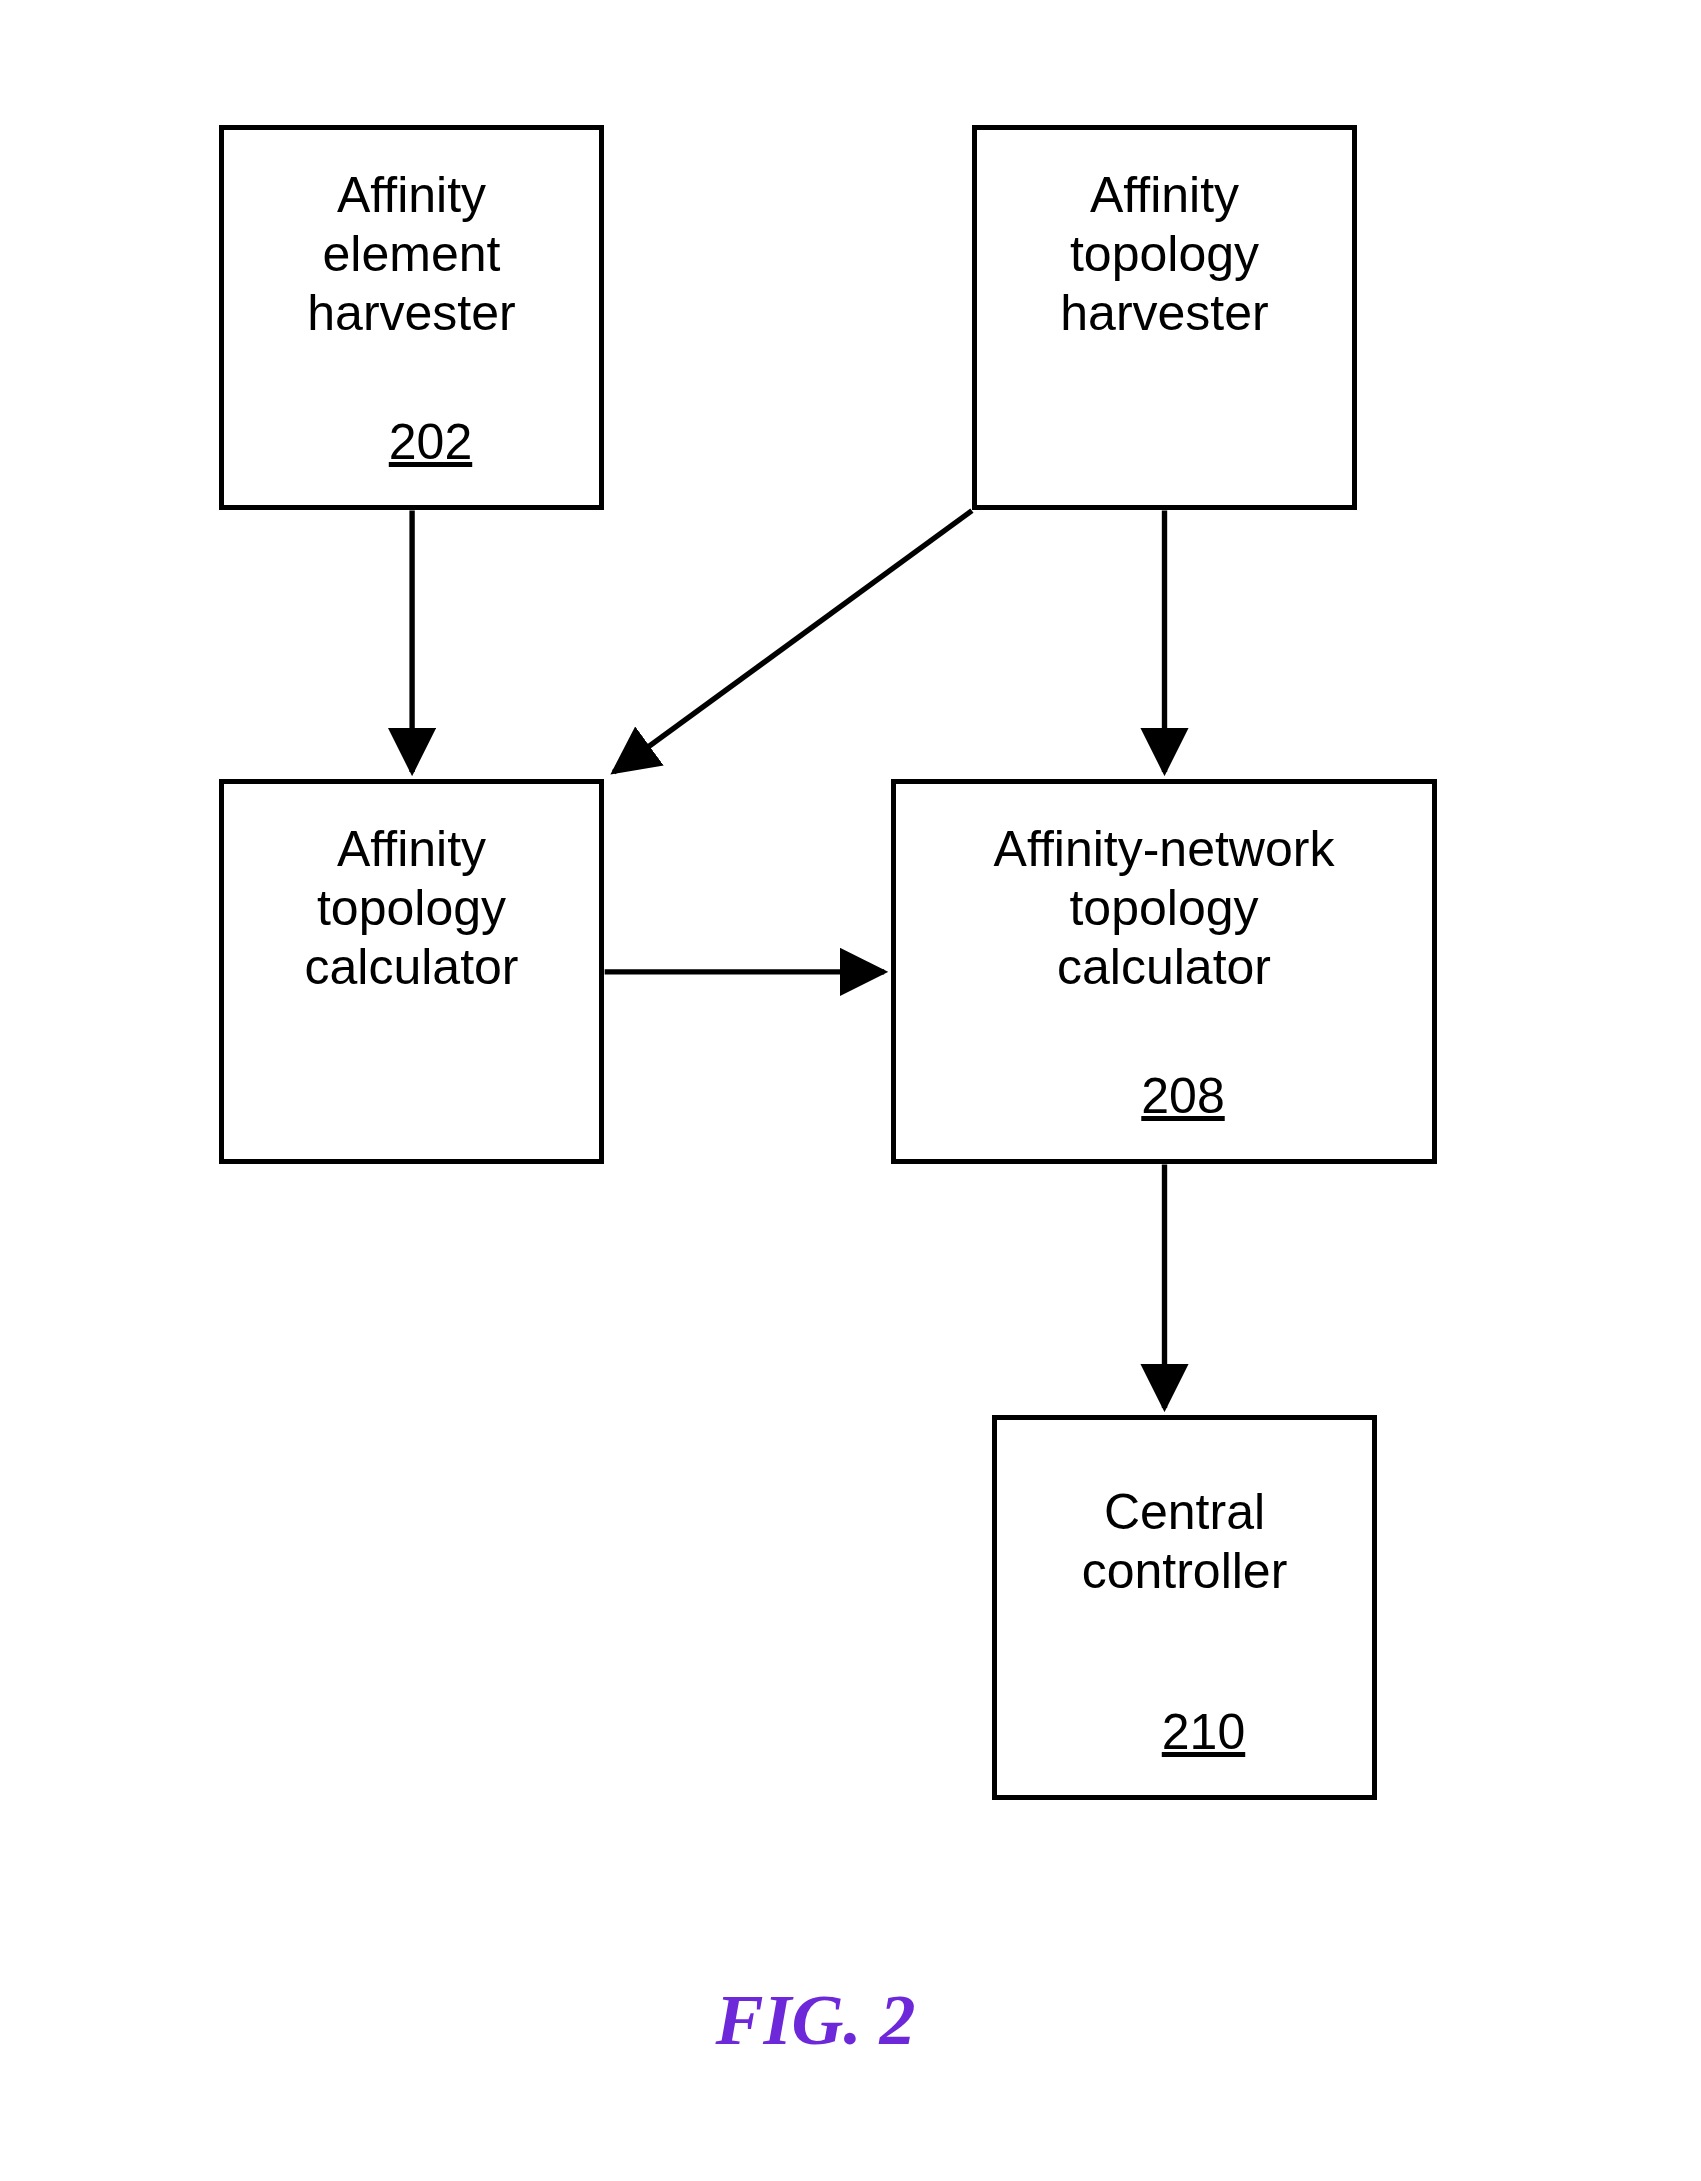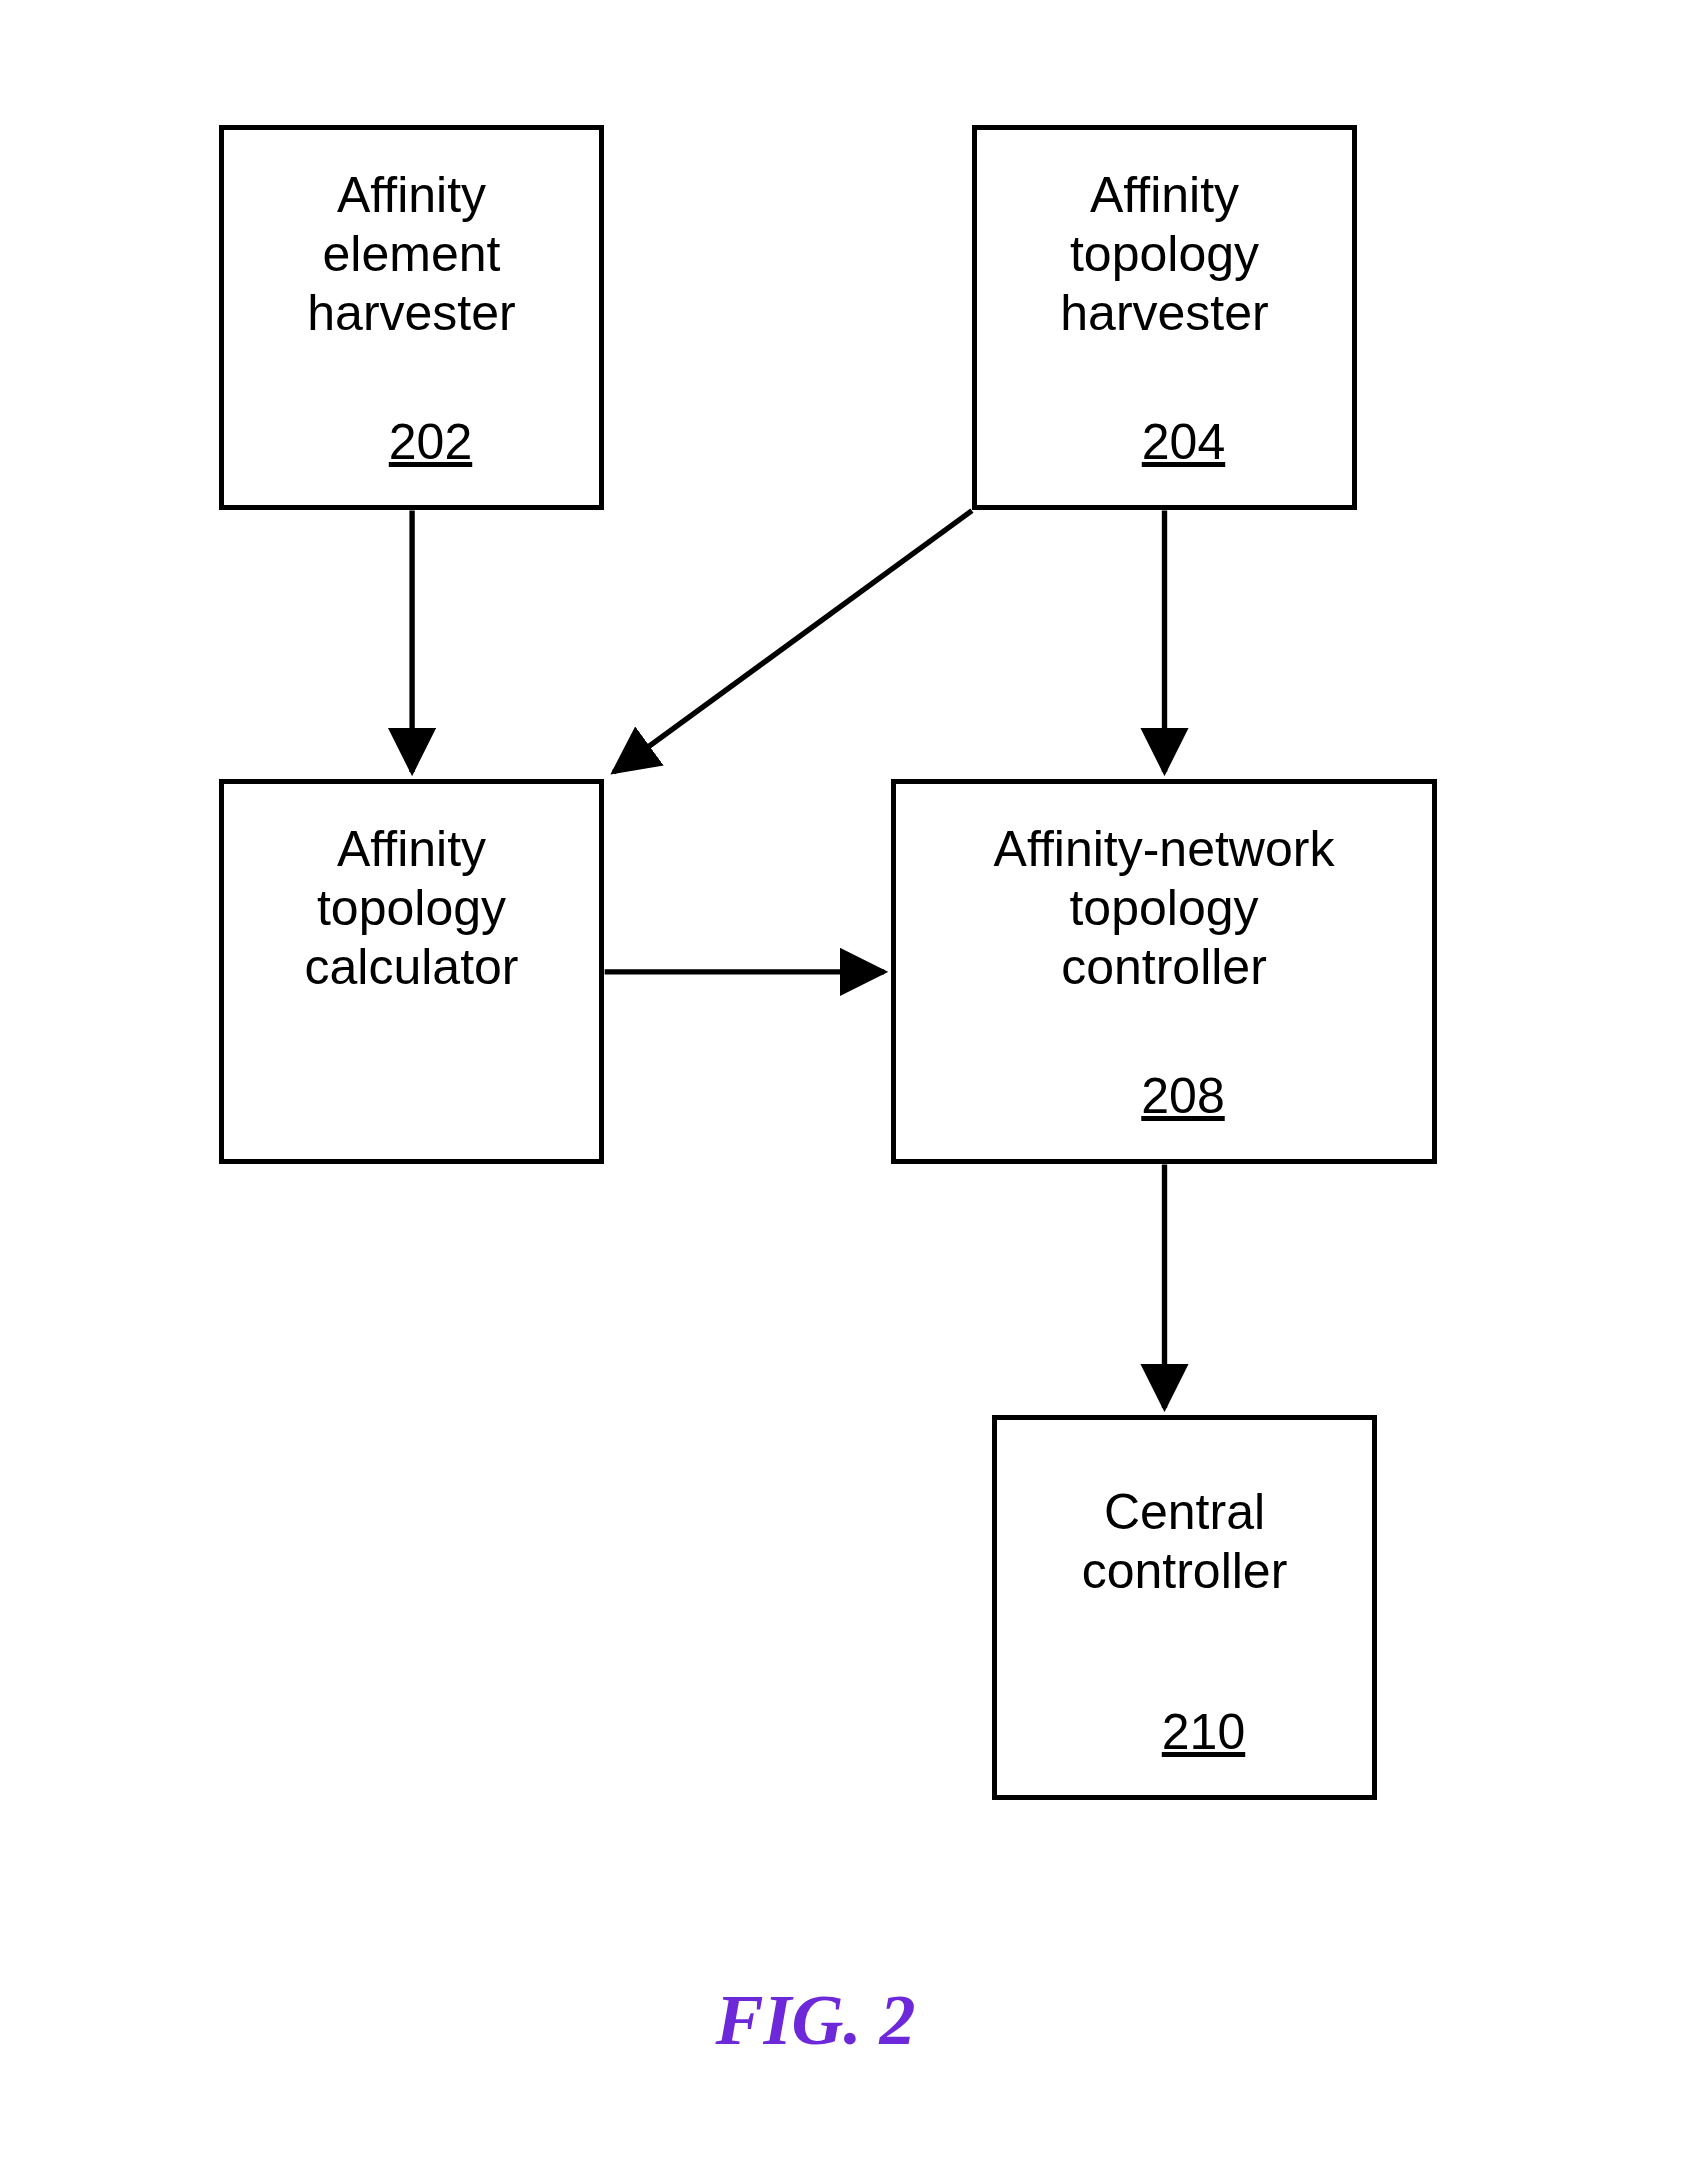--- a/index.html
+++ b/index.html
@@ -73,33 +73,32 @@
     <div class="title">Affinity
 element
 harvester</div>
     <div class="num">202</div>
   </div>
 
   <div class="box" style="left:972px; top:125px; width:385px; height:385px;">
     <div class="title">Affinity
 topology
 harvester</div>
-    <div class="num">204</div>
   </div>
 
   <div class="box" style="left:219px; top:779px; width:385px; height:385px;">
     <div class="title">Affinity
 topology
 calculator</div>
   </div>
 
   <div class="box" style="left:891px; top:779px; width:546px; height:385px;">
     <div class="title">Affinity-network
 topology
-controller</div>
+calculator</div>
     <div class="num">208</div>
   </div>
 
   <div class="box" style="left:992px; top:1415px; width:385px; height:385px;">
     <div class="title" style="padding-top:27px;">Central
 controller</div>
     <div class="num">210</div>
   </div>
 
   <svg class="arrows" viewBox="0 0 1900 2436">

